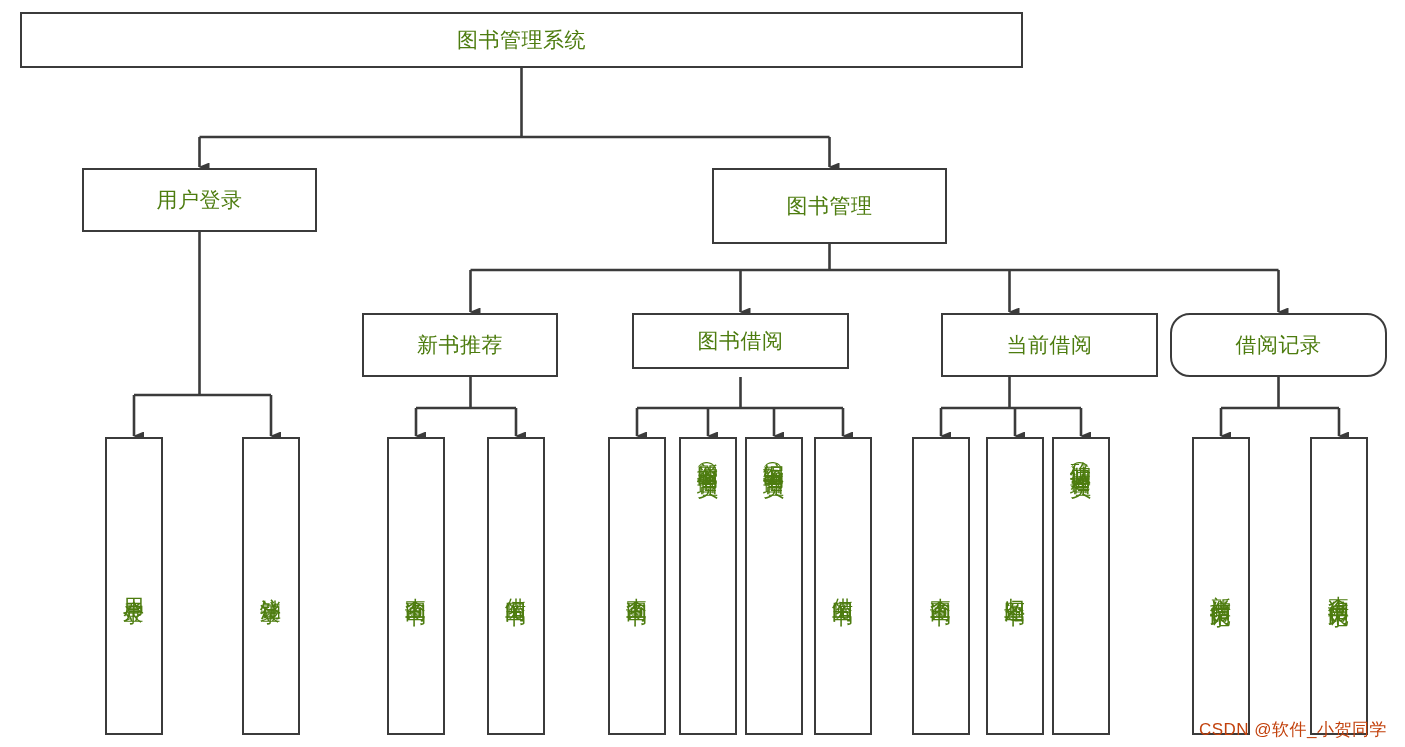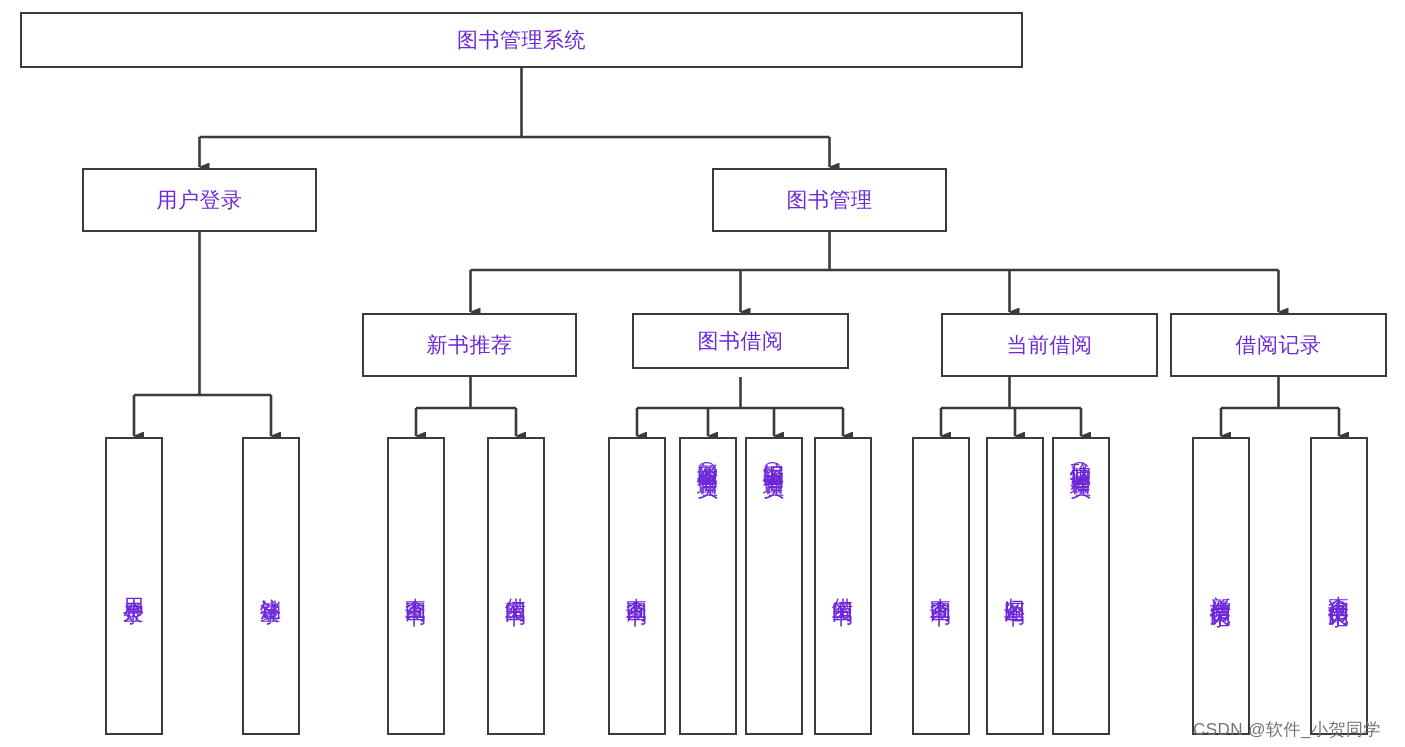--- a/index.html
+++ b/index.html
@@ -23,21 +23,21 @@
     position: absolute;
     box-sizing: border-box;
     background: #ffffff;
     border: 2.5px solid #3b3b3b;
     display: flex;
     align-items: center;
     justify-content: center;
     overflow: hidden;
   }
   .node-label {
-    color: #6d28d9;
+    color: #4d7c0f;
     font-size: 21px;
     line-height: 1.18;
     letter-spacing: 0.5px;
     white-space: pre;
     text-align: center;
   }
   .node.vertical {
     align-items: flex-start;
     padding-top: 6px;
   }
@@ -56,23 +56,23 @@
   svg.connectors {
     position: absolute;
     left: 0;
     top: 0;
     width: 1405px;
     height: 747px;
     pointer-events: none;
   }
   .watermark {
     position: absolute;
-    right: 24px;
+    right: 18px;
     bottom: 6px;
-    color: #737373;
+    color: #c2410c;
     font-size: 17px;
     letter-spacing: 0.5px;
     white-space: nowrap;
   }
 </style>
 </head>
 <body>
 
 <div id="diagram-root">
   <svg class="connectors" viewBox="0 0 1405 747" xmlns="http://www.w3.org/2000/svg">
@@ -117,33 +117,33 @@
         <path d="M 1339 408 L 1339 436" marker-end="url(#arrowhead)"></path>
       </g>
   </svg>
   <div id="node-layer">
       <div class="node" style="left: 20px; top: 12px; width: 1003px; height: 56px;">
         <span class="node-label">图书管理系统</span>
       </div>
       <div class="node" style="left: 82px; top: 168px; width: 235px; height: 64px;">
         <span class="node-label">用户登录</span>
       </div>
-      <div class="node" style="left: 712px; top: 168px; width: 235px; height: 64px;">
+      <div class="node" style="left: 712px; top: 168px; width: 235px; height: 76px;">
         <span class="node-label">图书管理</span>
       </div>
-      <div class="node" style="left: 362px; top: 313px; width: 215px; height: 64px;">
+      <div class="node" style="left: 362px; top: 313px; width: 196px; height: 64px;">
         <span class="node-label">新书推荐</span>
       </div>
       <div class="node" style="left: 632px; top: 313px; width: 217px; height: 56px;">
         <span class="node-label">图书借阅</span>
       </div>
       <div class="node" style="left: 941px; top: 313px; width: 217px; height: 64px;">
         <span class="node-label">当前借阅</span>
       </div>
-      <div class="node" style="left: 1170px; top: 313px; width: 217px; height: 64px;">
+      <div class="node" style="left: 1170px; top: 313px; width: 217px; height: 64px; border-radius: 20px;">
         <span class="node-label">借阅记录</span>
       </div>
       <div class="node vertical centered" style="left: 105px; top: 437px; width: 58px; height: 298px;">
         <span class="node-label">用户登录</span>
       </div>
       <div class="node vertical centered" style="left: 242px; top: 437px; width: 58px; height: 298px;">
         <span class="node-label">注销登录</span>
       </div>
       <div class="node vertical centered" style="left: 387px; top: 437px; width: 58px; height: 298px;">
         <span class="node-label">查询图书</span>

